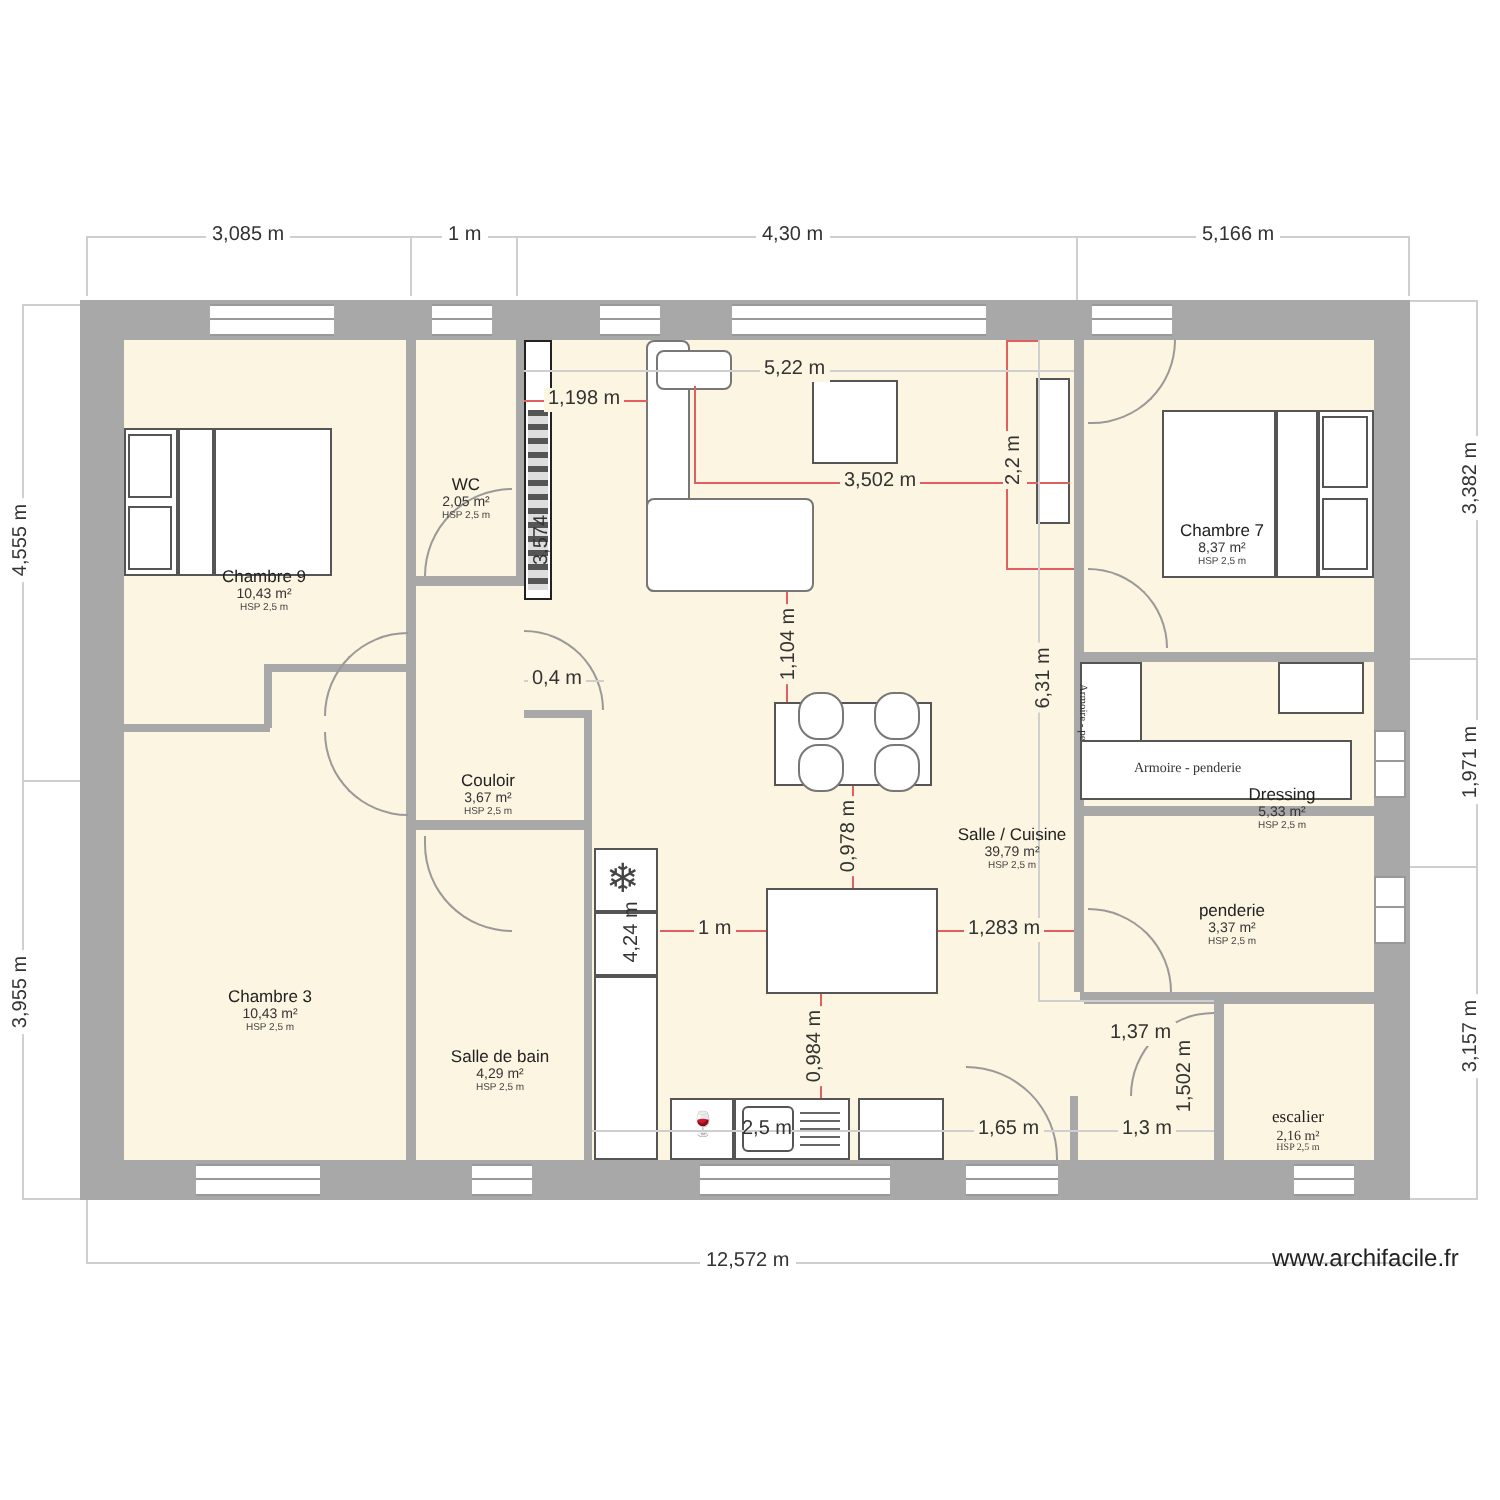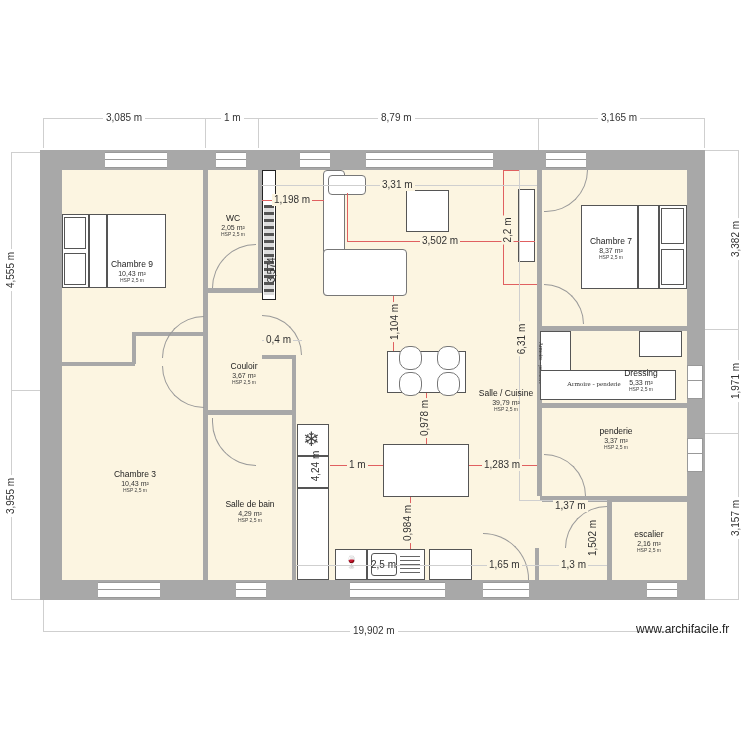--- a/index.html
+++ b/index.html
@@ -6,47 +6,47 @@
   body { width: 750px; height: 750px; background: #ffffff; position: relative; overflow: hidden; font-family: "Liberation Sans", sans-serif; }
   .abs { position: absolute; }
   .wall { position: absolute; background: #a8a8a8; }
   .room { position: absolute; background: #fcf5e1; }
   .dimline { position: absolute; background: #cfcfcf; }
   .dimtxt { position: absolute; font-size: 10px; color: #333; background: #fff; padding: 0 3px; white-space: nowrap; line-height: 12px; }
   .dimtxt-in { position: absolute; font-size: 10px; color: #333; background: #fcf5e1; padding: 0 2px; white-space: nowrap; line-height: 12px; }
   .vtxt { transform: rotate(-90deg); transform-origin: center center; }
   .redline { position: absolute; background: #e06060; }
   .label { position: absolute; text-align: center; color: #222; line-height: 1.15; }
-  .label .name { font-size: 8.5px; display: block; }
+  .label .name { font-size: 8.5px; display: block; margin-top: 24px; }
   .label .area { font-size: 7px; display: block; color: #333; }
   .label .hsp { font-size: 5px; display: block; color: #444; }
   .window { position: absolute; background: #fff; border-top: 1px solid #999; border-bottom: 1px solid #999; }
   .window::after { content: ""; position: absolute; left: 0; right: 0; top: 45%; height: 1px; background: #999; }
   .furn { position: absolute; background: #fff; border: 1px solid #555; }
   .furn-soft { position: absolute; background: #fff; border: 1px solid #777; border-radius: 4px; }
   .door-arc { position: absolute; border: 1.5px solid #999; }
   .watermark { position: absolute; font-size: 12px; color: #222; }
 </style>
 </head>
 <body>
 
 <div class="dimline" style="left:43px; top:118px; width:662px; height:1px;"></div>
 <div class="dimline" style="left:43px; top:118px; width:1px; height:30px;"></div>
 <div class="dimline" style="left:205px; top:118px; width:1px; height:30px;"></div>
 <div class="dimline" style="left:258px; top:118px; width:1px; height:30px;"></div>
 <div class="dimline" style="left:538px; top:118px; width:1px; height:40px;"></div>
 <div class="dimline" style="left:704px; top:118px; width:1px; height:30px;"></div>
 <span class="dimtxt" style="left:103px; top:112px;">3,085 m</span>
 <span class="dimtxt" style="left:221px; top:112px;">1 m</span>
-<span class="dimtxt" style="left:378px; top:112px;">8,79 m</span>
-<span class="dimtxt" style="left:598px; top:112px;">3,165 m</span>
+<span class="dimtxt" style="left:378px; top:112px;">4,30 m</span>
+<span class="dimtxt" style="left:598px; top:112px;">5,166 m</span>
 
 <div class="dimline" style="left:43px; top:631px; width:662px; height:1px;"></div>
 <div class="dimline" style="left:43px; top:600px; width:1px; height:32px;"></div>
-<span class="dimtxt" style="left:350px; top:625px;">19,902 m</span>
+<span class="dimtxt" style="left:350px; top:625px;">12,572 m</span>
 
 <div class="dimline" style="left:11px; top:152px; width:1px; height:448px;"></div>
 <div class="dimline" style="left:11px; top:152px; width:30px; height:1px;"></div>
 <div class="dimline" style="left:11px; top:390px; width:30px; height:1px;"></div>
 <div class="dimline" style="left:11px; top:599px; width:30px; height:1px;"></div>
 <span class="dimtxt vtxt" style="left:-10px; top:264px;">4,555 m</span>
 <span class="dimtxt vtxt" style="left:-10px; top:490px;">3,955 m</span>
 
 <div class="dimline" style="left:738px; top:150px; width:1px; height:450px;"></div>
 <div class="dimline" style="left:705px; top:150px; width:34px; height:1px;"></div>
@@ -184,37 +184,37 @@
 <div class="redline" style="left:330px; top:465px; width:53px; height:1px;"></div>
 <div class="redline" style="left:469px; top:465px; width:68px; height:1px;"></div>
 <div class="redline" style="left:410px; top:497px; width:1px; height:52px;"></div>
 
 <div class="dimline" style="left:262px; top:185px; width:275px; height:1px;"></div>
 <div class="dimline" style="left:296px; top:565px; width:311px; height:1px;"></div>
 <div class="dimline" style="left:519px; top:170px; width:1px; height:330px;"></div>
 <div class="dimline" style="left:519px; top:500px; width:88px; height:1px;"></div>
 <div class="dimline" style="left:262px; top:340px; width:40px; height:1px;"></div>
 
-<span class="dimtxt-in" style="left:380px; top:179px;">3,31 m</span>
+<span class="dimtxt-in" style="left:380px; top:179px;">5,22 m</span>
 <span class="dimtxt-in" style="left:272px; top:194px;">1,198 m</span>
 <span class="dimtxt-in" style="left:420px; top:235px;">3,502 m</span>
 <span class="dimtxt-in vtxt" style="left:493px; top:224px;">2,2 m</span>
 <span class="dimtxt-in vtxt" style="left:257px; top:264px; background:transparent;">3,574</span>
 <span class="dimtxt-in vtxt" style="left:375px; top:316px;">1,104 m</span>
 <span class="dimtxt-in" style="left:264px; top:334px;">0,4 m</span>
 <span class="dimtxt-in vtxt" style="left:505px; top:333px;">6,31 m</span>
 <span class="dimtxt-in vtxt" style="left:405px; top:412px;">0,978 m</span>
 <span class="dimtxt-in" style="left:347px; top:459px;">1 m</span>
 <span class="dimtxt-in" style="left:482px; top:459px;">1,283 m</span>
 <span class="dimtxt-in vtxt" style="left:299px; top:460px; background:transparent;">4,24 m</span>
 <span class="dimtxt-in vtxt" style="left:388px; top:517px;">0,984 m</span>
 <span class="dimtxt-in" style="left:369px; top:559px; background:transparent;">2,5 m</span>
 <span class="dimtxt-in" style="left:487px; top:559px;">1,65 m</span>
 <span class="dimtxt-in" style="left:559px; top:559px;">1,3 m</span>
-<span class="dimtxt-in" style="left:553px; top:500px;">1,37 m</span>
+<span class="dimtxt-in" style="left:553px; top:511px;">1,37 m</span>
 <span class="dimtxt-in vtxt" style="left:573px; top:532px; background:transparent;">1,502 m</span>
 
 <div class="label" style="left:92px; top:260px; width:80px;">
   <span class="name">Chambre 9</span>
   <span class="area">10,43 m²</span>
   <span class="hsp">HSP 2,5 m</span>
 </div>
 <div class="label" style="left:208px; top:214px; width:50px;">
   <span class="name">WC</span>
   <span class="area">2,05 m²</span>
@@ -248,19 +248,19 @@
 <div class="label" style="left:210px; top:500px; width:80px;">
   <span class="name">Salle de bain</span>
   <span class="area">4,29 m²</span>
   <span class="hsp">HSP 2,5 m</span>
 </div>
 <div class="label" style="left:581px; top:427px; width:70px;">
   <span class="name">penderie</span>
   <span class="area">3,37 m²</span>
   <span class="hsp">HSP 2,5 m</span>
 </div>
-<div class="label" style="left:614px; top:530px; width:70px;">
+<div class="label" style="left:614px; top:530px; width:70px;font-family:Liberation Serif, serif;">
   <span class="name">escalier</span>
   <span class="area">2,16 m²</span>
   <span class="hsp">HSP 2,5 m</span>
 </div>
 
 <span class="watermark" style="left:636px; top:622px;">www.archifacile.fr</span>
 
 </body></html>

